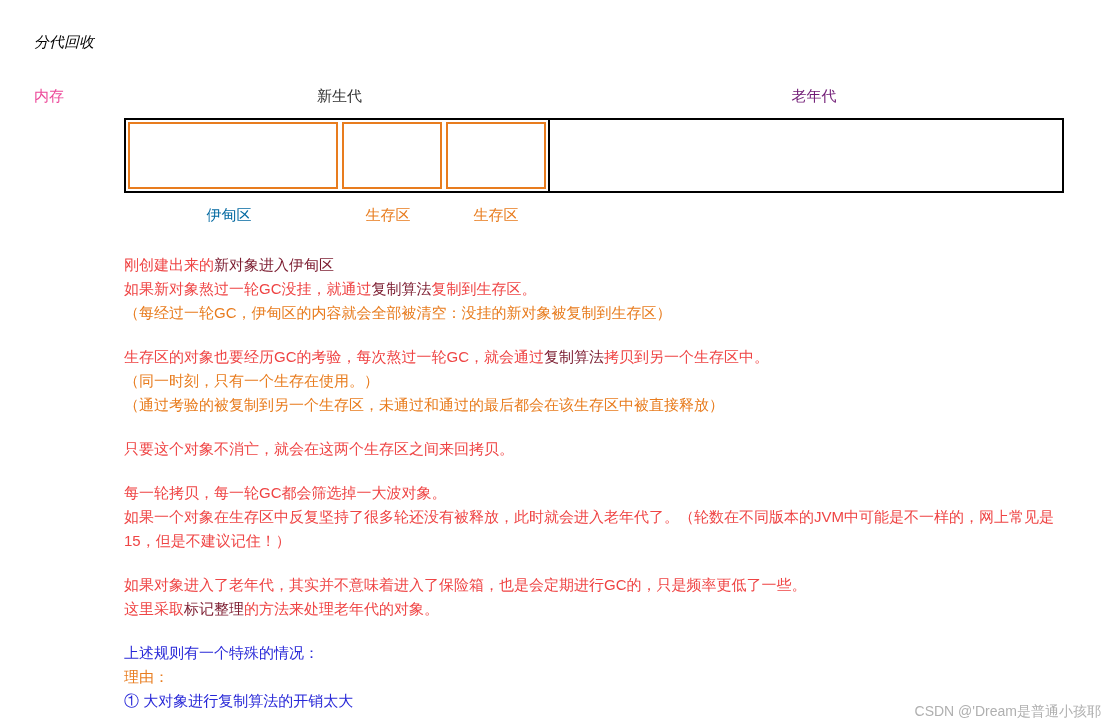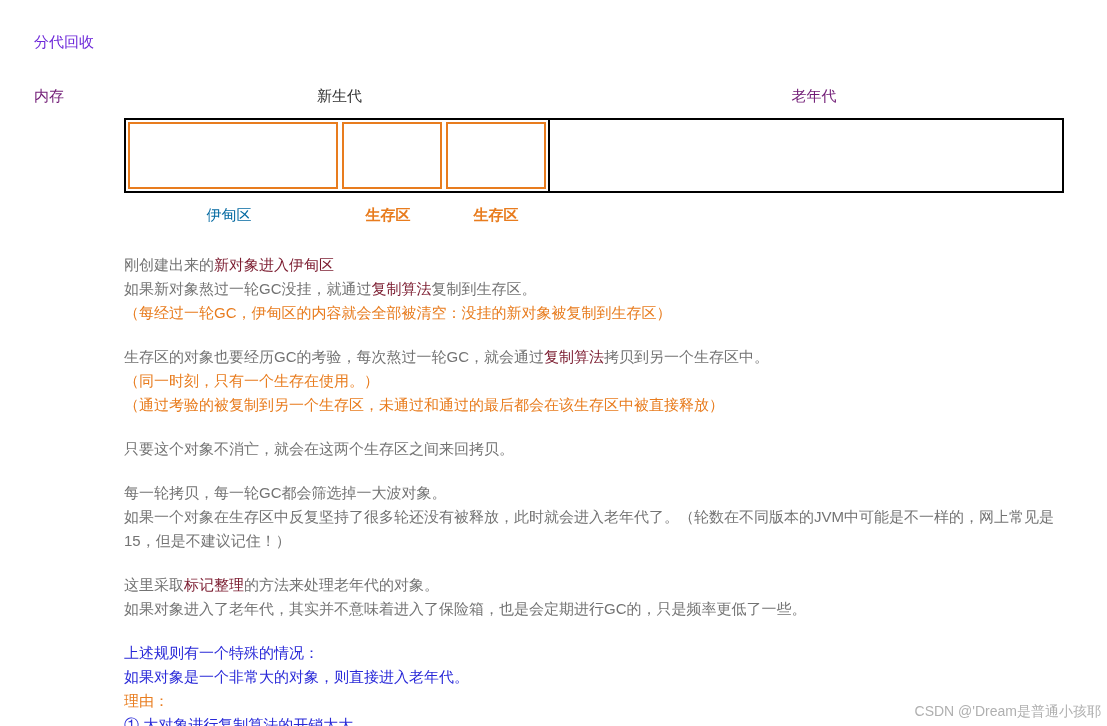--- a/index.html
+++ b/index.html
@@ -6,45 +6,45 @@
     body {
       font-family: "Microsoft YaHei", "SimSun", sans-serif;
       font-size: 15px;
       background: #fff;
       width: 1107px;
       height: 726px;
       position: relative;
       padding: 30px 34px;
       line-height: 1.6;
     }
-    .title { color: #6d28d9; margin-bottom: 30px; }
+    .title { color: #000000; margin-bottom: 30px; font-style: italic; }
     .row-header { display: flex; }
-    .mem-label { width: 90px; color: #701a75; }
+    .mem-label { width: 90px; color: #ec4899; }
     .header-labels { display: flex; flex: 1; }
     .young-header { width: 431px; text-align: center; color: #333; }
     .old-header { flex: 1; text-align: center; color: #701a75; }
     .diagram-wrap { margin-left: 90px; margin-top: 10px; }
     .mem-box {
       border: 2px solid #000;
       width: 940px;
       height: 75px;
       display: flex;
       position: relative;
     }
     .sub-box { border: 2px solid #e87c1e; margin: 2px; }
     .eden { width: 210px; }
     .surv { width: 100px; }
     .divider { width: 2px; background: #000; }
     .labels-under { display: flex; margin-top: 10px; }
     .lbl-eden { width: 210px; text-align: center; color: #0369a1; }
-    .lbl-surv { width: 108px; text-align: center; color: #e87c1e; font-weight: bold; }
+    .lbl-surv { width: 108px; text-align: center; color: #e87c1e; }
     .content { margin-left: 90px; margin-top: 26px; width: 940px; }
     .para { margin-bottom: 0; }
     .gap { height: 20px; }
-    .green { color: #737373; }
+    .green { color: #ef4444; }
     .dark-red { color: #7a1a2e; }
     .orange { color: #e87c1e; }
     .blue { color: #2828d8; }
     .watermark {
       position: absolute;
       right: 6px;
       bottom: 4px;
       color: #b0b0b0;
       font-size: 14px;
     }
@@ -90,25 +90,24 @@
     <span class="green">生存区的对象也要经历GC的考验，每次熬过一轮GC，就会通过</span><span class="dark-red">复制算法</span><span class="green">拷贝到另一个生存区中。</span>
   </div>
   <div class="para orange">（同一时刻，只有一个生存在使用。）</div>
   <div class="para orange">（通过考验的被复制到另一个生存区，未通过和通过的最后都会在该生存区中被直接释放）</div>
   <div class="gap"></div>
   <div class="para green">只要这个对象不消亡，就会在这两个生存区之间来回拷贝。</div>
   <div class="gap"></div>
   <div class="para green">每一轮拷贝，每一轮GC都会筛选掉一大波对象。</div>
   <div class="para green">如果一个对象在生存区中反复坚持了很多轮还没有被释放，此时就会进入老年代了。（轮数在不同版本的JVM中可能是不一样的，网上常见是15，但是不建议记住！）</div>
   <div class="gap"></div>
+  <div class="para green">如果对象进入了老年代，其实并不意味着进入了保险箱，也是会定期进行GC的，只是频率更低了一些。</div>
   <div class="para">
     <span class="green">这里采取</span><span class="dark-red">标记整理</span><span class="green">的方法来处理老年代的对象。</span>
   </div>
-  <div class="para green">如果对象进入了老年代，其实并不意味着进入了保险箱，也是会定期进行GC的，只是频率更低了一些。</div>
   <div class="gap"></div>
   <div class="para blue">上述规则有一个特殊的情况：</div>
-  <div class="para blue">如果对象是一个非常大的对象，则直接进入老年代。</div>
   <div class="para orange">理由：</div>
   <div class="para blue">① 大对象进行复制算法的开销太大</div>
 
 </div>
 
 <div class="watermark">CSDN @'Dream是普通小孩耶</div>
 
 </body></html>

